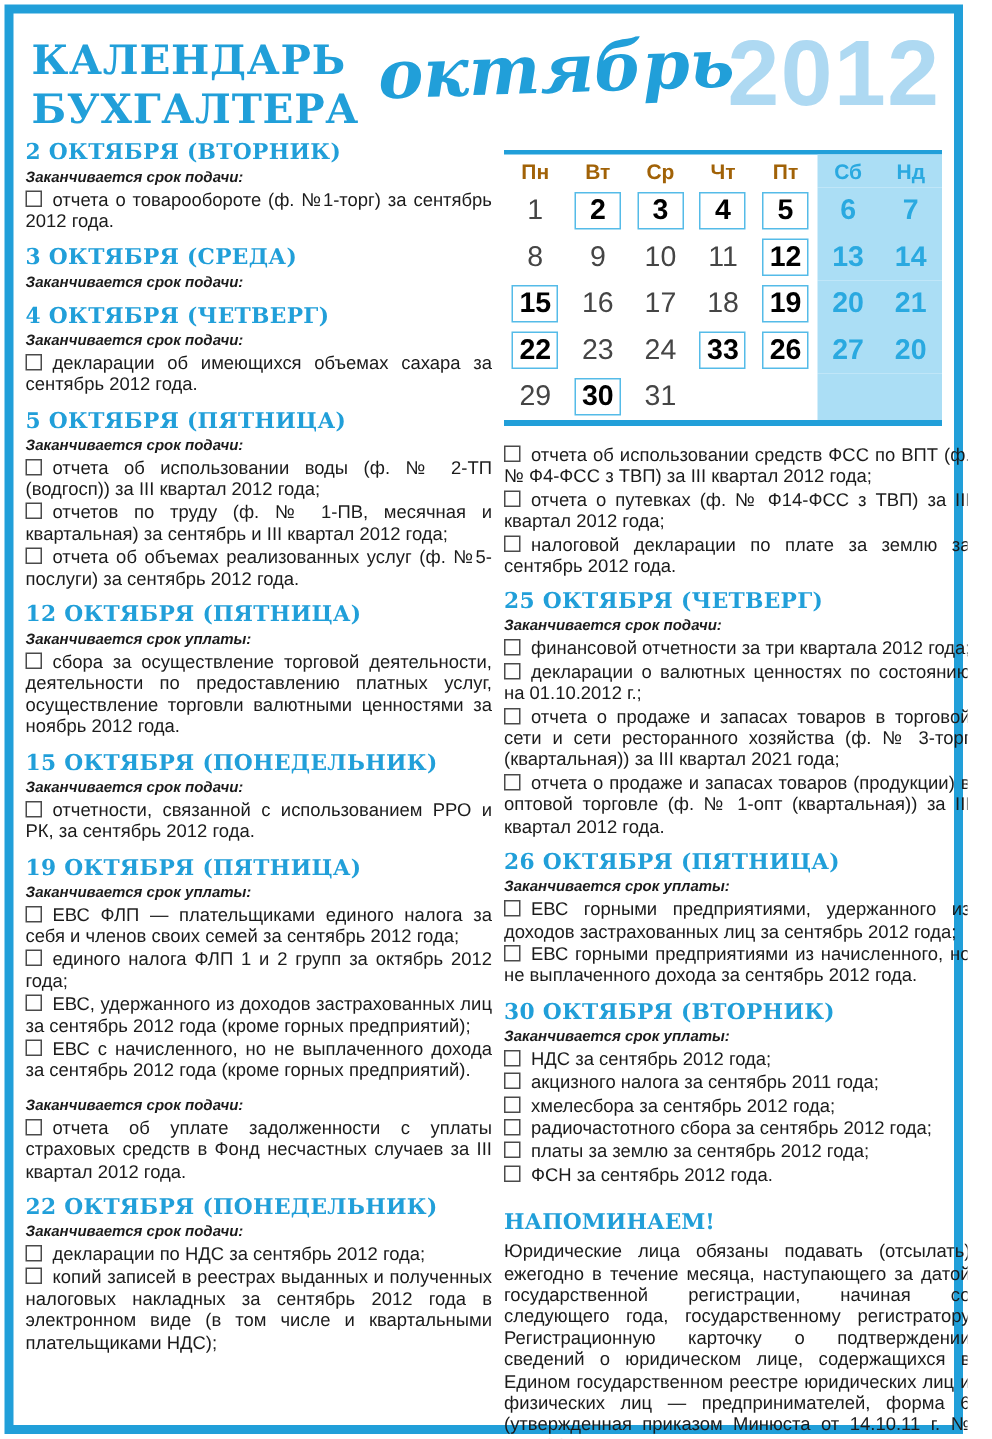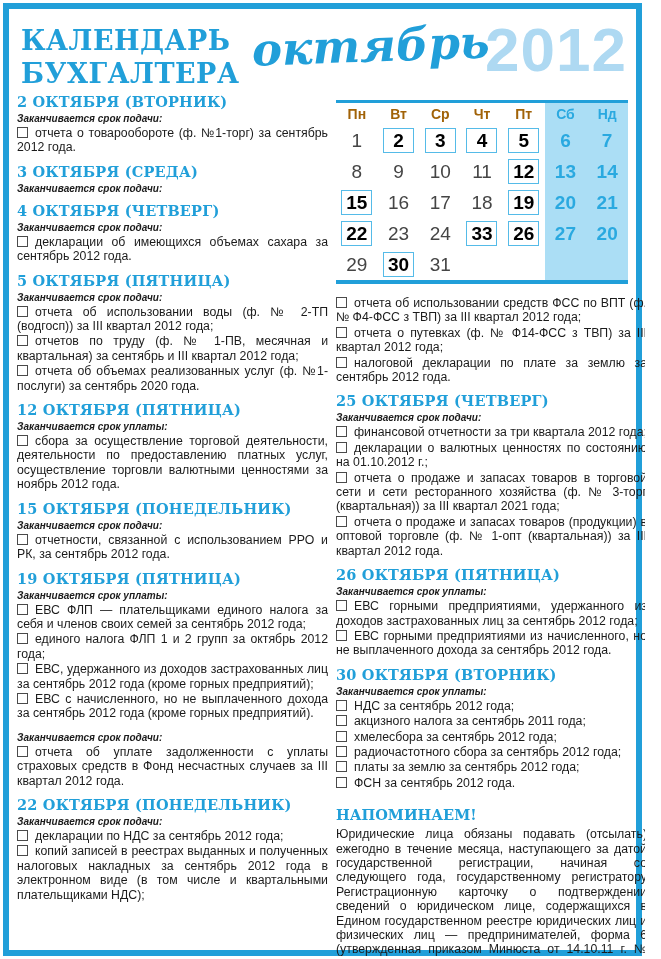--- a/index.html
+++ b/index.html
@@ -156,21 +156,21 @@
           <div class="g-label">Заканчивается срок подачи:</div>
           <div class="item"><span class="cb"></span><span class="itx">декларации об имеющихся объемах сахара за сентябрь 2012 года.</span></div>
         </div>
       </div>
       <div class="section">
         <div class="date-h">5 ОКТЯБРЯ (ПЯТНИЦА)</div>
         <div class="group">
           <div class="g-label">Заканчивается срок подачи:</div>
           <div class="item"><span class="cb"></span><span class="itx">отчета об использовании воды (ф. № 2-ТП (водгосп)) за III квартал 2012 года;</span></div>
           <div class="item"><span class="cb"></span><span class="itx">отчетов по труду (ф. № 1-ПВ, месячная и квартальная) за сентябрь и III квартал 2012 года;</span></div>
-          <div class="item"><span class="cb"></span><span class="itx">отчета об объемах реализованных услуг (ф. №1- послуги) за сентябрь 2020 года.</span></div>
+          <div class="item"><span class="cb"></span><span class="itx">отчета об объемах реализованных услуг (ф. №5- послуги) за сентябрь 2012 года.</span></div>
         </div>
       </div>
       <div class="section">
         <div class="date-h">12 ОКТЯБРЯ (ПЯТНИЦА)</div>
         <div class="group">
           <div class="g-label">Заканчивается срок уплаты:</div>
           <div class="item"><span class="cb"></span><span class="itx">сбора за осуществление торговой деятельности, деятельности по предоставлению платных услуг, осуществление торговли валютными ценностями за ноябрь 2012 года.</span></div>
         </div>
       </div>
       <div class="section">

